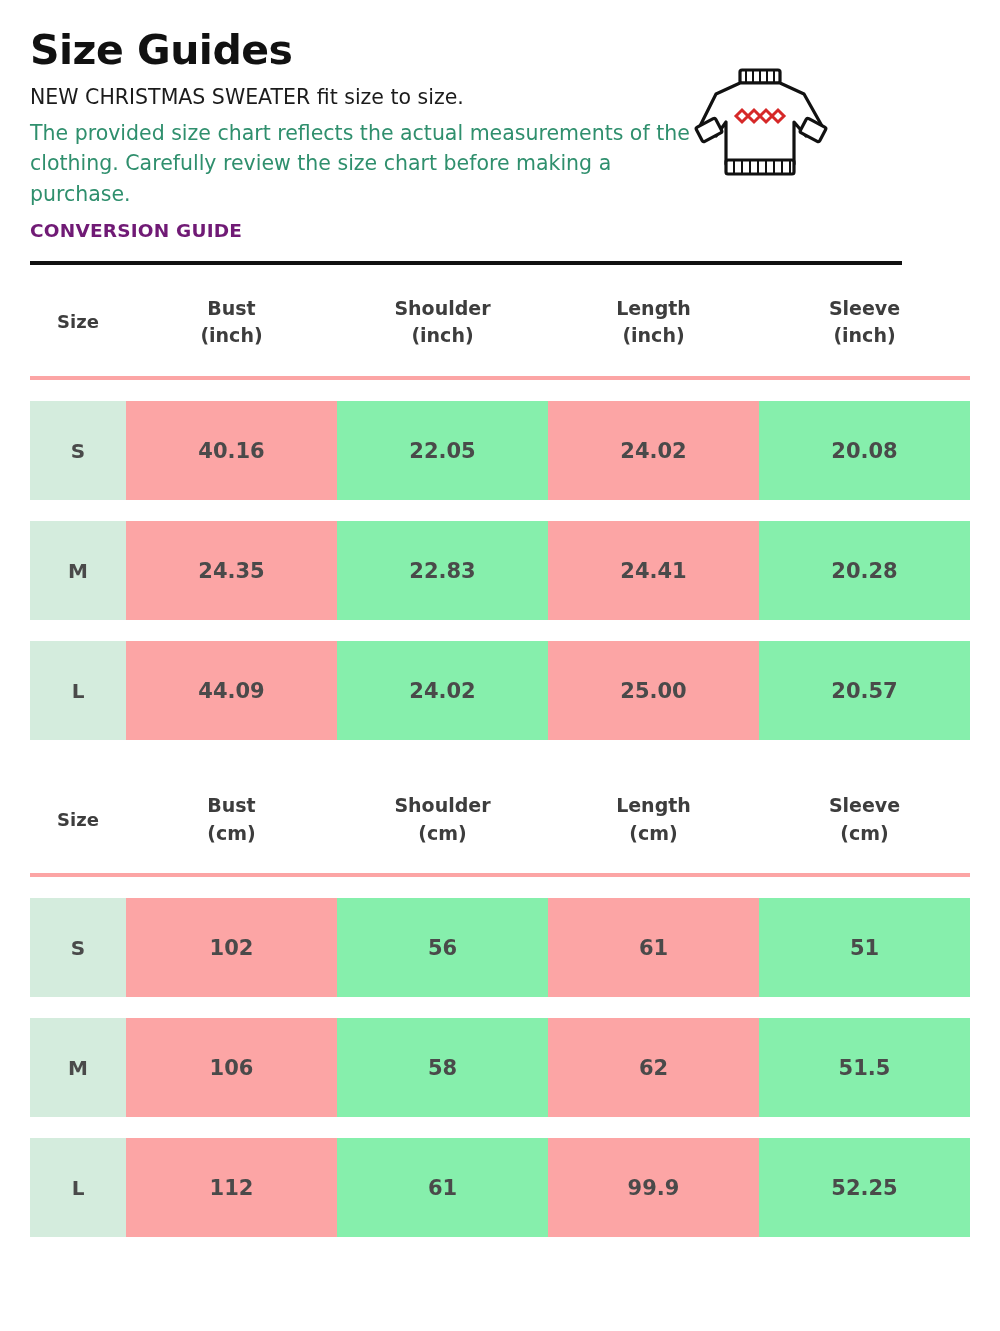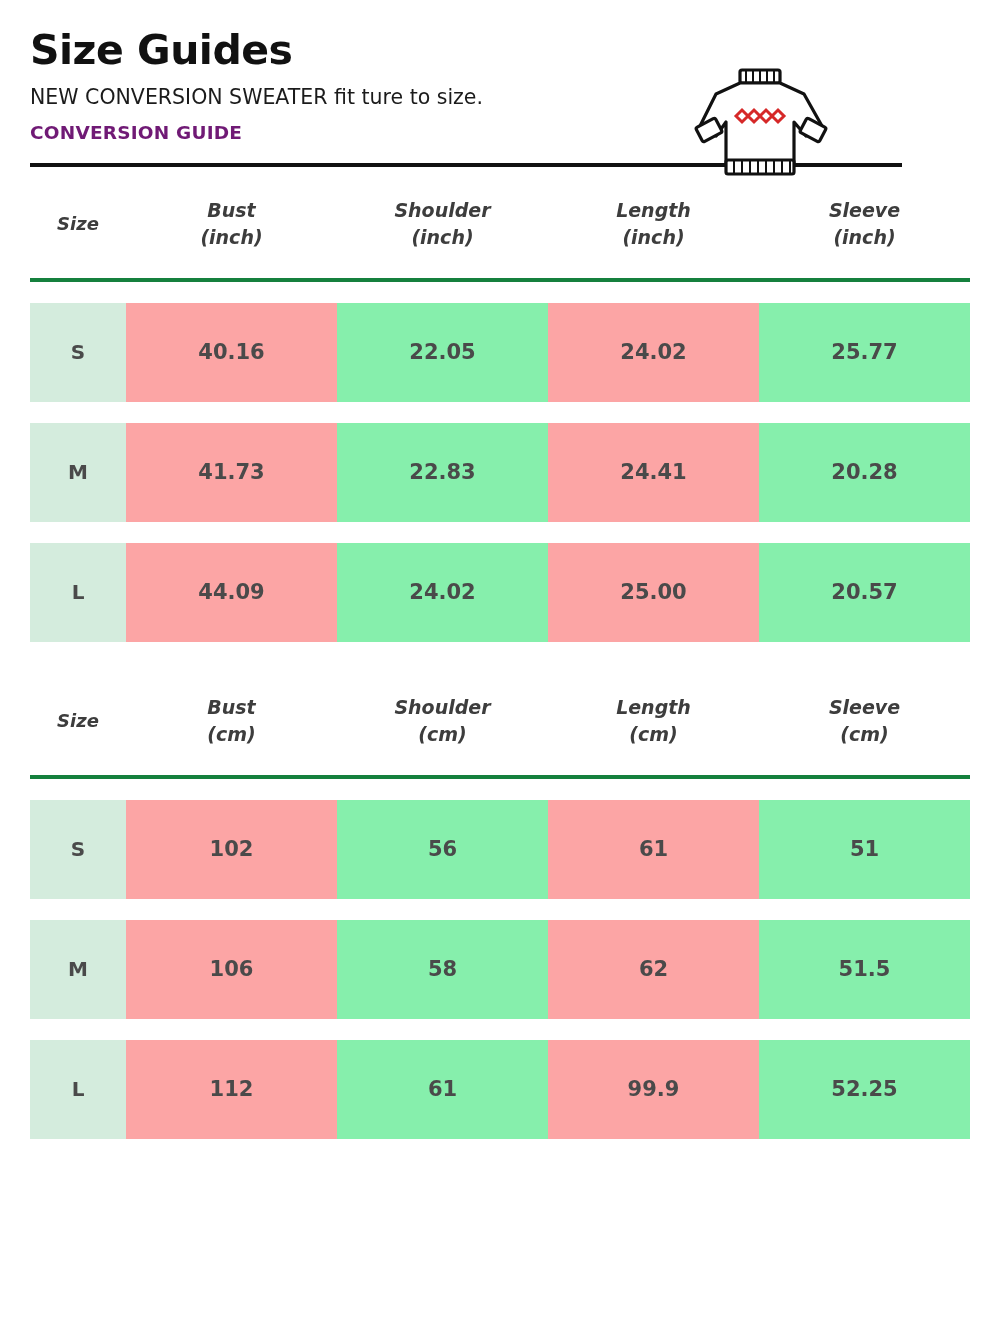--- a/index.html
+++ b/index.html
@@ -93,22 +93,21 @@
   }
   th.head-cell.size-head {
     font-size: 18px;
   }
   .head-unit {
     display: block;
     font-weight: bold;
   }
 
   tr.head-row {
-    border-bottom: 4px solid #15803d;
-    font-style: italic;
+    border-bottom: 4px solid #fca5a5;
   }
 
   td.cell {
     height: 97px;
     text-align: center;
     font-size: 21px;
     color: #4a4a4a;
     font-weight: bold;
     vertical-align: middle;
     background: #86efac;
@@ -130,21 +129,22 @@
     height: 22px;
   }
 </style>
 </head>
 <body>
 
 <div class="page">
 
   <div class="header">
     <h1 class="title">Size Guides</h1>
-    <p class="subtitle">NEW CONVERSION SWEATER fit ture to size.</p>
+    <p class="subtitle">NEW CHRISTMAS SWEATER fit size to size.</p>
+    <p class="note">The provided size chart reflects the actual measurements of the clothing. Carefully review the size chart before making a purchase.</p>
     <div class="conversion">CONVERSION GUIDE</div>
 
     <div class="sweater-art">
       <svg viewBox="0 0 150 120" width="150" height="120" aria-hidden="true">
         <g fill="#ffffff" stroke="#111111" stroke-width="3.2" stroke-linejoin="round" stroke-linecap="round">
 
           <rect x="54" y="6" width="40" height="13" rx="2"></rect>
 
           <path d="M54 19 L30 30 L14 62 L30 72 L40 58 L40 100 L108 100 L108 58 L120 72 L136 62 L118 30 L94 19 Z"></path>
 
@@ -215,28 +215,28 @@
       </thead>
       <tbody>
         <tr class="spacer-row">
             <td colspan="5"></td>
           </tr>
         <tr>
           <td class="cell size-cell">S</td>
           <td class="cell hl">40.16</td>
           <td class="cell">22.05</td>
           <td class="cell hl">24.02</td>
-          <td class="cell">25.77</td>
+          <td class="cell">20.08</td>
         </tr>
         <tr class="spacer-row">
             <td colspan="5"></td>
           </tr>
         <tr>
           <td class="cell size-cell">M</td>
-          <td class="cell hl">41.73</td>
+          <td class="cell hl">24.35</td>
           <td class="cell">22.83</td>
           <td class="cell hl">24.41</td>
           <td class="cell">20.28</td>
         </tr>
         <tr class="spacer-row">
             <td colspan="5"></td>
           </tr>
         <tr>
           <td class="cell size-cell">L</td>
           <td class="cell hl">44.09</td>

